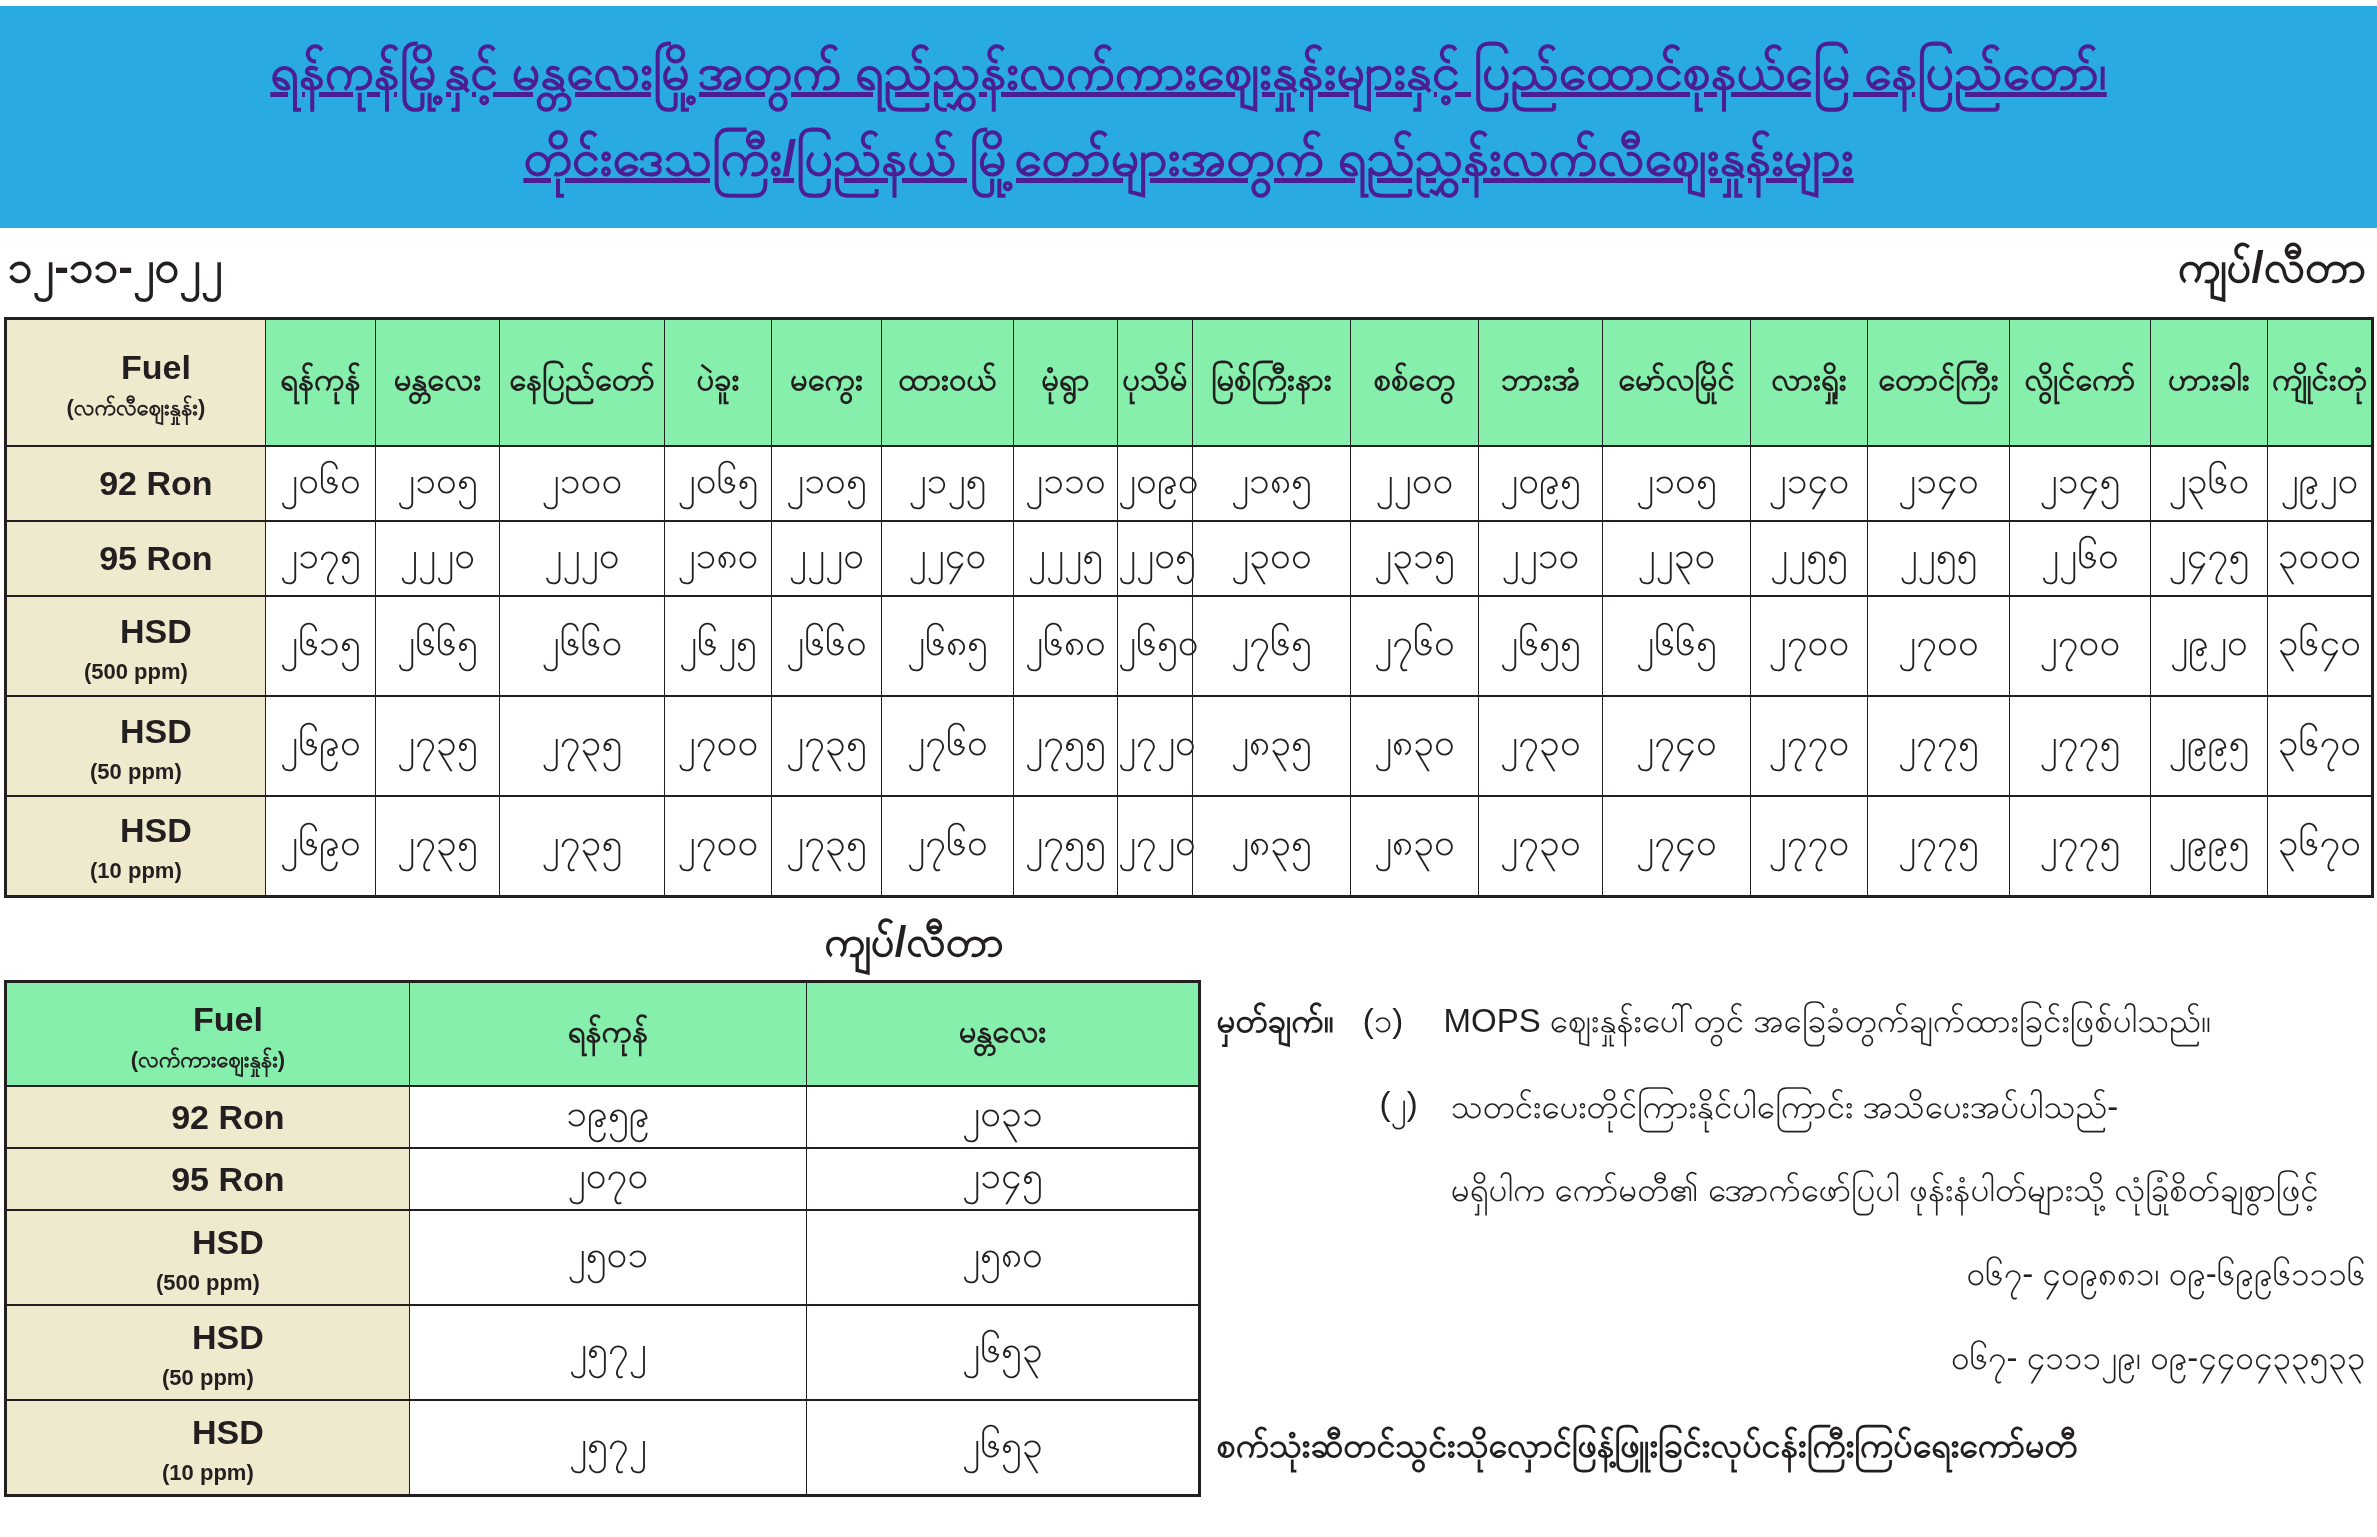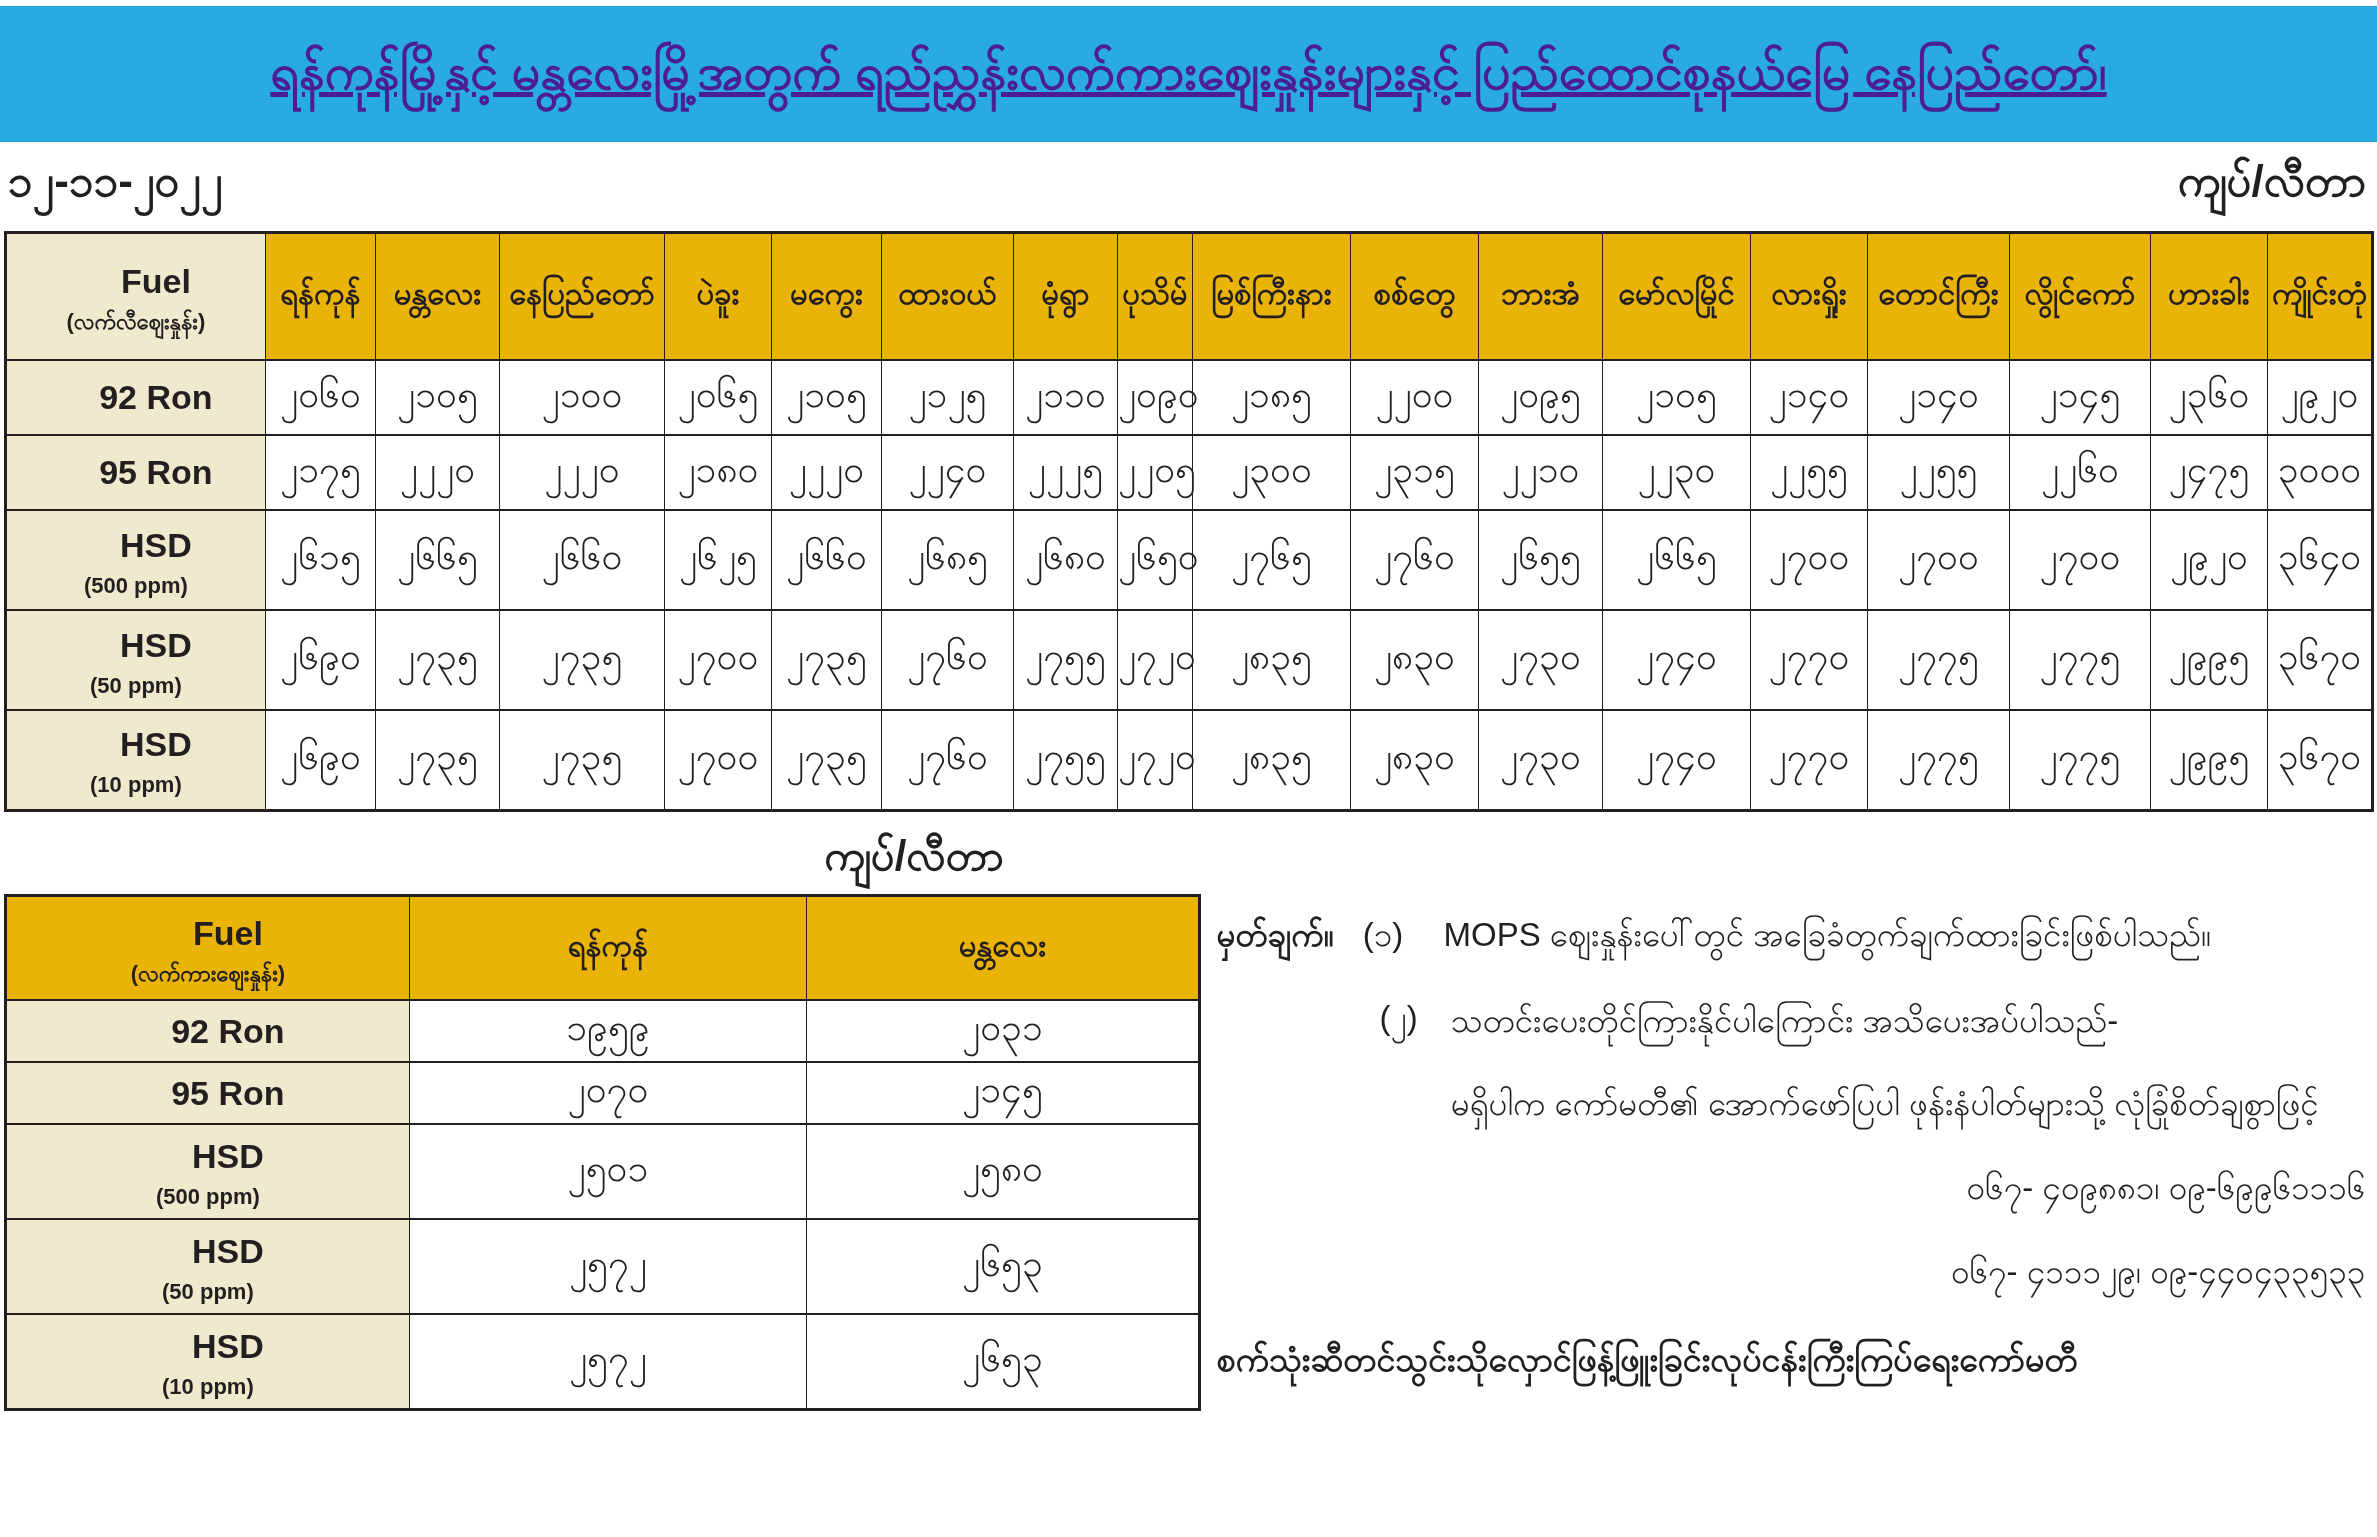--- a/index.html
+++ b/index.html
@@ -25,21 +25,21 @@
 
   
   table{border-collapse:collapse;table-layout:fixed;background:#fff;}
   table.retail{width:2370px;margin:0 3.9px;border:3.1px solid #231f20;}
   table.wholesale{width:1194px;border:3.1px solid #231f20;}
   td,th{
     border-left:1.6px solid #231f20;border-right:1.6px solid #231f20;
     border-top:2.3px solid #231f20;border-bottom:2.3px solid #231f20;
     text-align:center;vertical-align:middle;padding:0;
   }
-  .bl{background:#eab308;font-weight:bold;font-size:31px;}
+  .bl{background:#86efac;font-weight:bold;font-size:31px;}
   .lb{background:#efeacd;font-weight:bold;}
   .fuel-big{font-size:34px;font-weight:bold;line-height:1.5;margin-left:40px;}
   .fuel-sub{font-size:22px;font-weight:bold;line-height:1.35;}
   td.v{background:#ffffff;font-size:37px;}
   tr.hh{height:128px;}
   tr.rs{height:75px;}
   tr.rt{height:100px;}
   table.wholesale tr.hh2{height:105px;}
   table.wholesale tr.ws{height:62px;}
   table.wholesale tr.wt{height:95px;}
@@ -67,20 +67,21 @@
     margin-top:37px;white-space:nowrap;
   }
 </style>
 </head>
 <body>
 
 <div class="page">
 
   <div class="title-bar">
     <div class="title-line">ရန်ကုန်မြို့နှင့် မန္တလေးမြို့အတွက် ရည်ညွှန်းလက်ကားဈေးနှုန်းများနှင့် ပြည်ထောင်စုနယ်မြေ နေပြည်တော်၊</div>
+    <div class="title-line">တိုင်းဒေသကြီး/ပြည်နယ် မြို့တော်များအတွက် ရည်ညွှန်းလက်လီဈေးနှုန်းများ</div>
   </div>
 
   <div class="subheader">
     <span>၁၂-၁၁-၂၀၂၂</span>
     <span>ကျပ်/လီတာ</span>
   </div>
 
   <table class="retail">
     <colgroup>
       <col style="width:260px">

